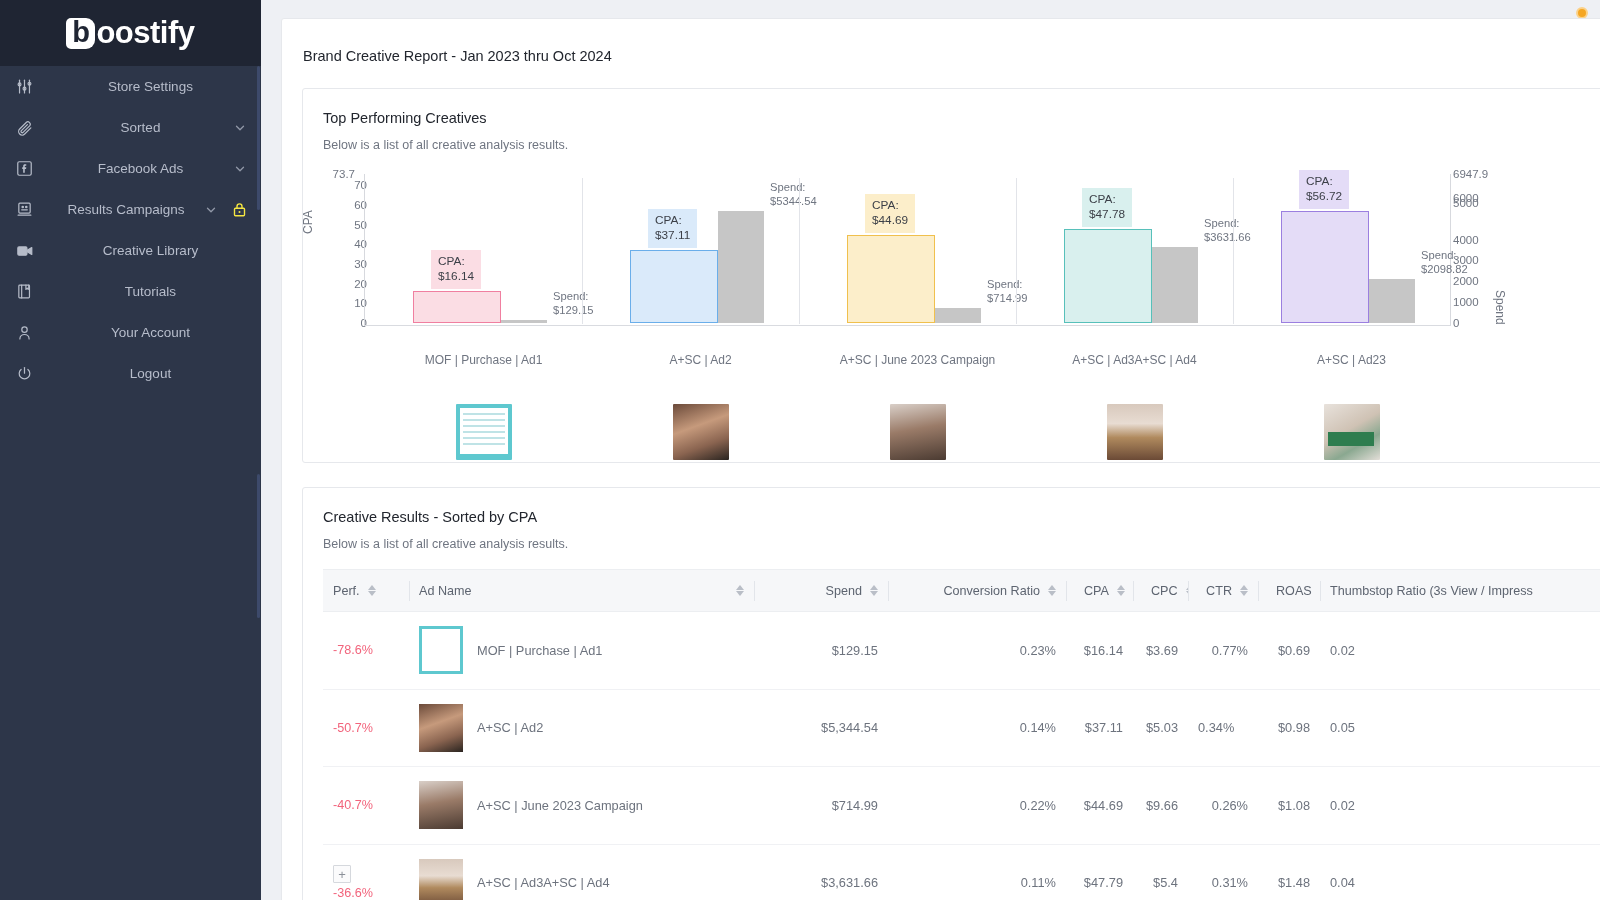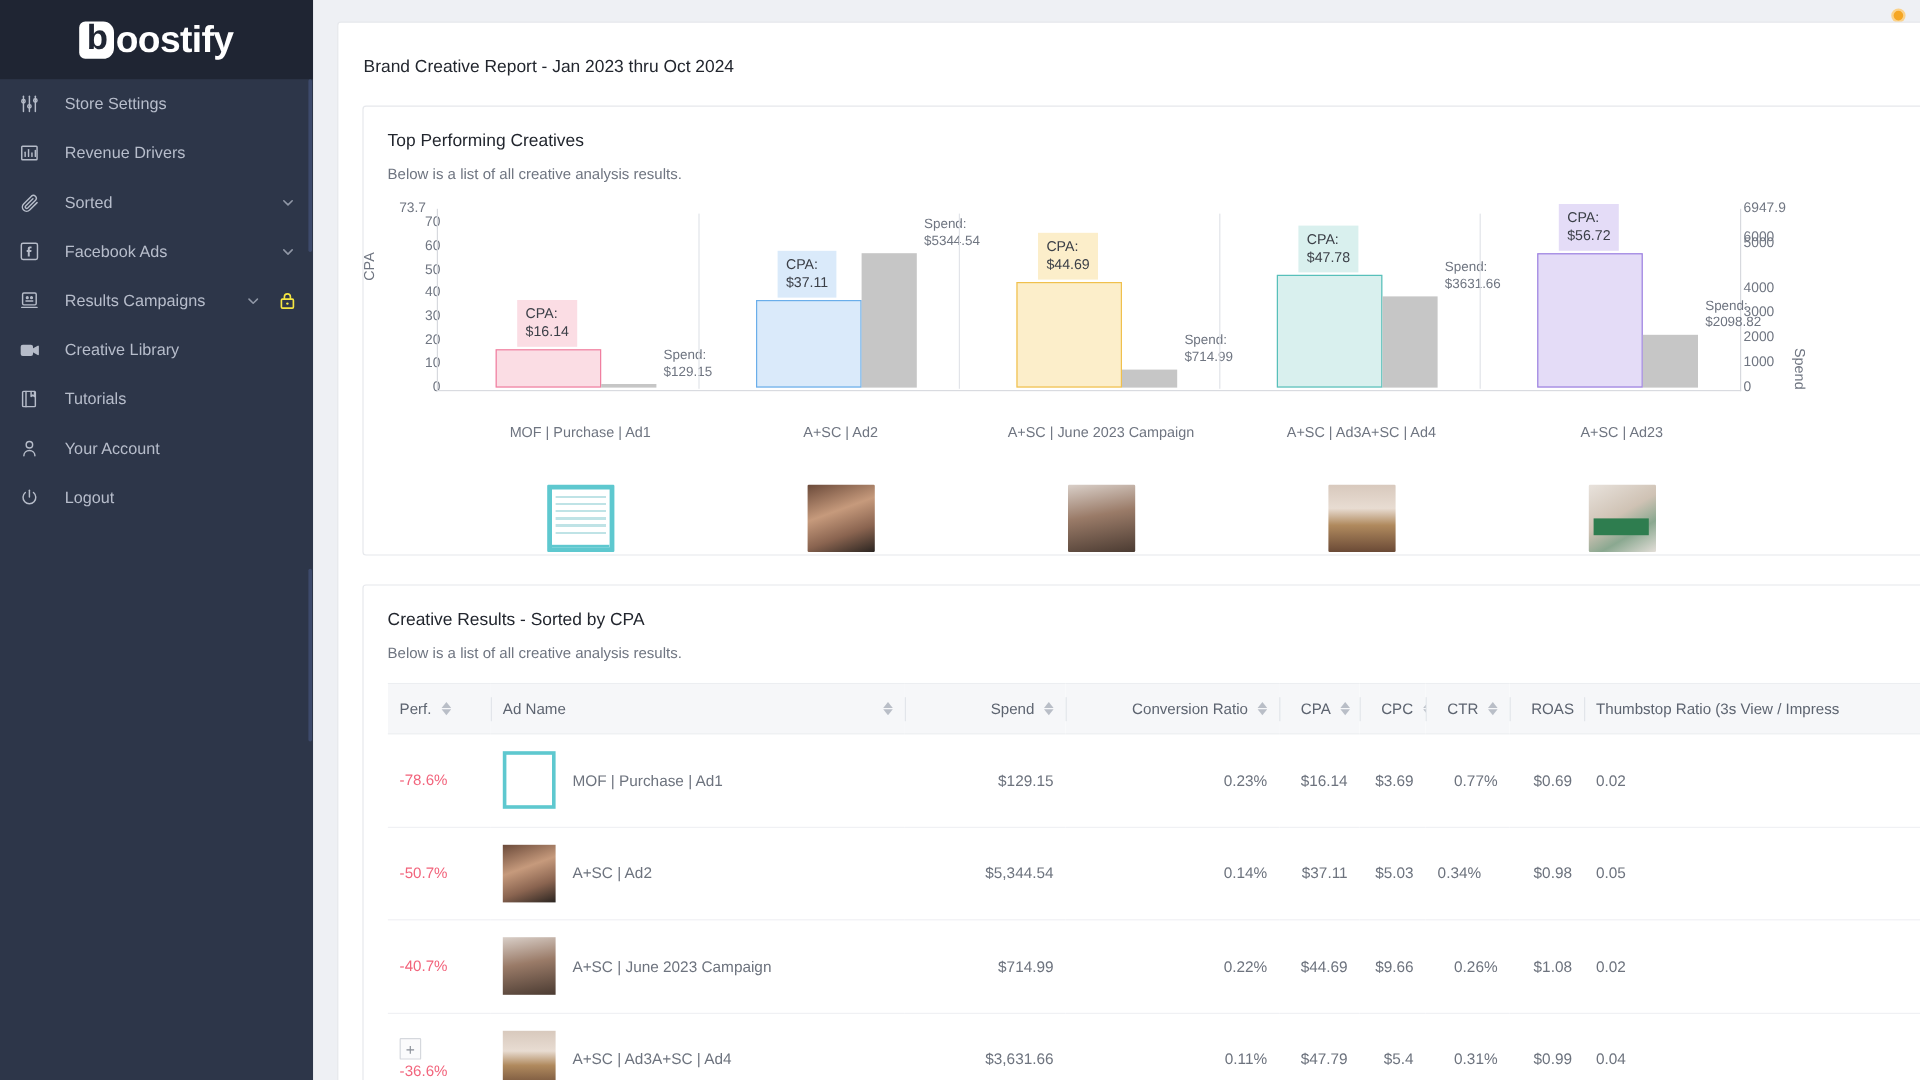--- a/index.html
+++ b/index.html
@@ -38,21 +38,21 @@
     height: 41px; padding: 0 14px 0 16px;
     color: #b7bdcb; font-size: 13.5px;
     cursor: pointer; position: relative;
   }
   .nav-item.active { background: #1f2533; color: #ffffff; font-weight: bold; }
   .nav-item .nav-ico {
     width: 26px; height: 20px; flex: 0 0 26px;
     display: flex; align-items: center; justify-content: flex-start;
     margin-right: 12px; opacity: .92;
   }
-  .nav-item .nav-label { flex: 1 1 auto; white-space: nowrap; }
+  .nav-item .nav-label { flex: 1 1 auto; white-space: nowrap; text-align: center; }
   .nav-item .chev { width: 14px; height: 14px; opacity: .8; margin-left: 6px; }
   .nav-item .lock { margin-left: 14px; width: 15px; height: 17px; }
   .sb-scroll {
     position: absolute; left: 257px; width: 3px; background: #3d4a6b;
     border-radius: 2px;
   }
 
   
   #main { flex: 1 1 auto; position: relative; height: 900px; overflow: hidden; background:#eef0f4; }
   #page {
@@ -197,32 +197,20 @@
             <svg width="17" height="17" viewBox="0 0 24 24" fill="none" stroke="#c2c8d4" stroke-width="1.7" stroke-linecap="round" stroke-linejoin="round">
               <line x1="5" y1="3" x2="5" y2="21"></line>
               <line x1="12" y1="3" x2="12" y2="21"></line>
               <line x1="19" y1="3" x2="19" y2="21"></line>
               <circle cx="5" cy="9" r="2"></circle>
               <circle cx="12" cy="15" r="2"></circle>
               <circle cx="19" cy="8" r="2"></circle>
             </svg>
           </span>
           <span class="nav-label">Store Settings</span>
-        </div>
-        <div class="nav-item">
-          <span class="nav-ico">
-            <svg width="17" height="17" viewBox="0 0 24 24" fill="none" stroke="#c2c8d4" stroke-width="1.7" stroke-linecap="round" stroke-linejoin="round">
-              <rect x="3" y="4" width="18" height="16" rx="1"></rect>
-              <line x1="7" y1="16" x2="7" y2="11"></line>
-              <line x1="11" y1="16" x2="11" y2="8"></line>
-              <line x1="15" y1="16" x2="15" y2="12"></line>
-              <line x1="19" y1="16" x2="19" y2="9"></line>
-            </svg>
-          </span>
-          <span class="nav-label">Revenue Drivers</span>
         </div>
         <div class="nav-item">
           <span class="nav-ico">
             <svg width="17" height="17" viewBox="0 0 24 24" fill="none" stroke="#c2c8d4" stroke-width="1.7" stroke-linecap="round" stroke-linejoin="round">
               <path d="M21 12.5l-8.7 8.7a5 5 0 0 1-7.1-7.1l9.2-9.2a3.4 3.4 0 0 1 4.8 4.8l-9.2 9.2a1.7 1.7 0 0 1-2.4-2.4l8.5-8.5"></path>
             </svg>
           </span>
           <span class="nav-label">Sorted</span>
           <span class="chev"><svg width="14" height="14" viewBox="0 0 24 24" fill="none" stroke="#aab1bf" stroke-width="2.2" stroke-linecap="round" stroke-linejoin="round">
               <polyline points="6 9 12 15 18 9"></polyline>
@@ -572,21 +560,21 @@
                     <span class="name-cell">
                       <span class="row-thumb" style="background:linear-gradient(180deg,#d8c9bd 0%,#e8dcd2 35%,#b08a5e 60%,#6b4a36 100%);"></span>
                       <span>A+SC | Ad3A+SC | Ad4</span>
                     </span>
                   </td>
                   <td style="text-align:right"><span>$3,631.66</span></td>
                   <td style="text-align:right"><span>0.11%</span></td>
                   <td style="text-align:right"><span>$47.79</span></td>
                   <td style="text-align:right"><span>$5.4</span></td>
                   <td style="text-align:right"><span>0.31%</span></td>
-                  <td style="text-align:right"><span>$0.99</span></td>
+                  <td style="text-align:right"><span>$1.48</span></td>
                   <td><span>0.04</span></td>
                 </tr>
               </tbody>
           </table>
         </div>
       </div>
     </div>
   </div>
 </div>
 

